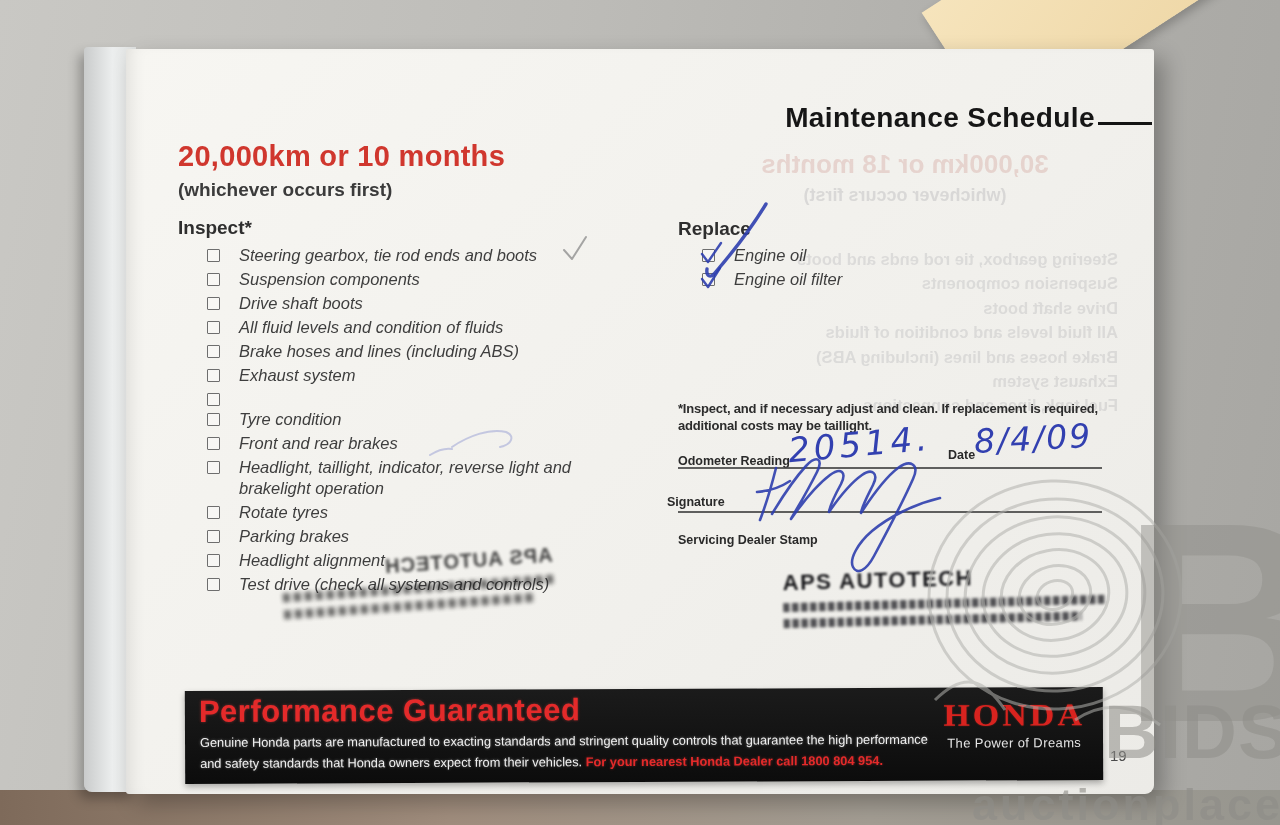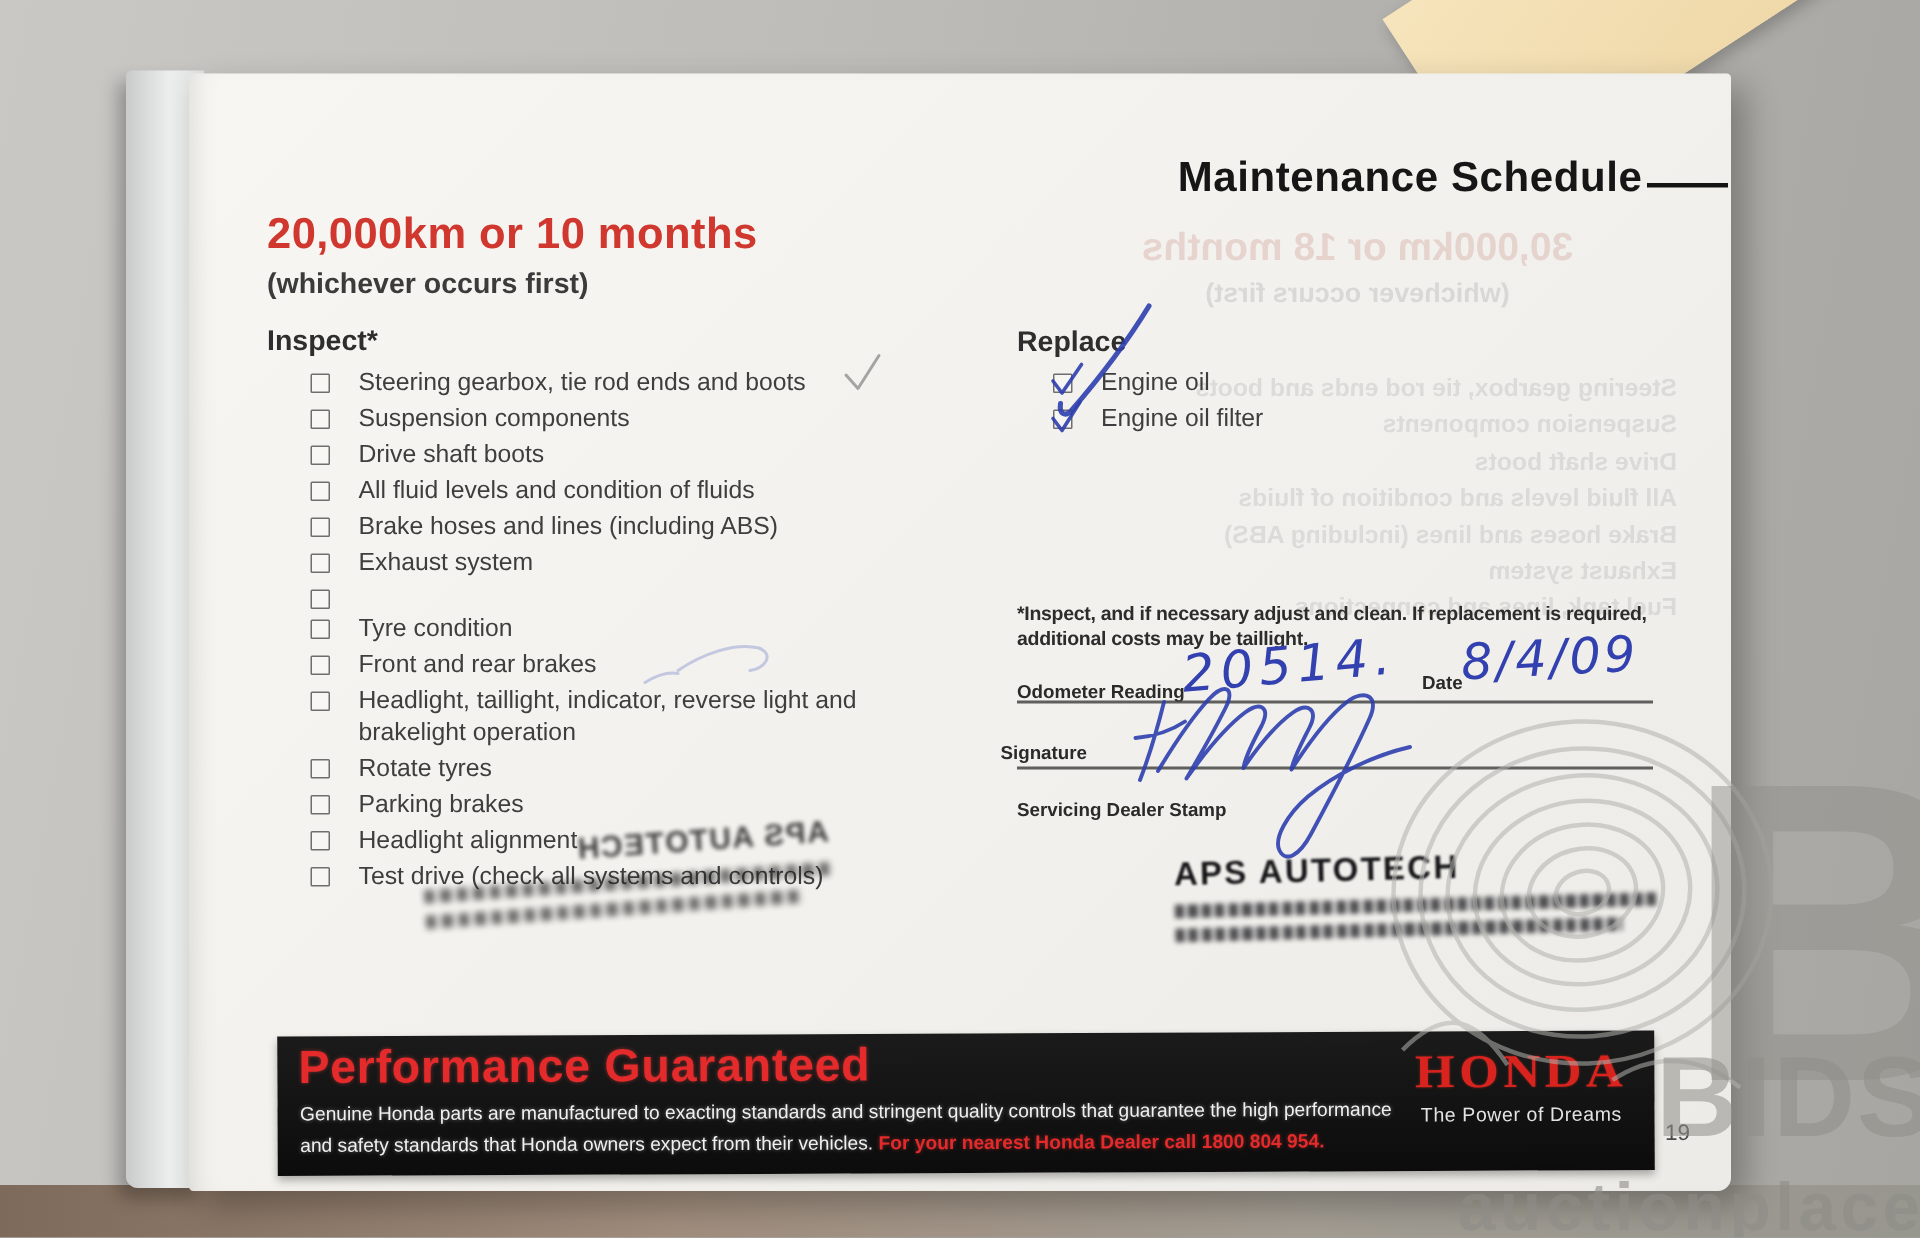--- a/index.html
+++ b/index.html
@@ -41,21 +41,21 @@
   .col-head{font-size:19px; font-weight:bold; color:#2e2e2e;}
   .inspect-head{left:178px; top:217px;}
   .replace-head{left:678px; top:218px;}
   
   .chk-list{position:absolute;}
   .inspect-list{left:207px; top:245px; width:420px;}
   .replace-list{left:702px; top:245px; width:300px;}
   .chk-row{display:flex; gap:19px; margin-bottom:3.4px;}
   .chk{width:11px; height:11px; border:1.7px solid #6e6e6e; border-radius:1px;
     flex:0 0 auto; margin-top:4px; background:rgba(255,255,255,.3);}
-  .chk-label{font-size:16.5px; line-height:20.6px; color:#3e3e3e; white-space:pre-line;}
+  .chk-label{font-size:16.5px; line-height:20.6px; color:#3e3e3e; white-space:pre-line;font-style:italic;}
   
   .ghost{transform:scaleX(-1); pointer-events:none;}
   .ghost-title{left:705px; top:149px; width:400px; text-align:center;
     font-size:26px; font-weight:bold; color:rgba(187,97,86,.20);}
   .ghost-sub{left:705px; top:185px; width:400px; text-align:center;
     font-size:18px; font-weight:bold; color:rgba(95,95,105,.17);}
   .ghost-list{left:688px; top:247px; width:430px; font-size:16.5px; line-height:24.4px;
     color:rgba(80,80,90,.13); white-space:pre-line; font-weight:bold;}
   
   .footnote{left:678px; top:400px; font-size:13px; font-weight:bold; color:#2c2c2c;

